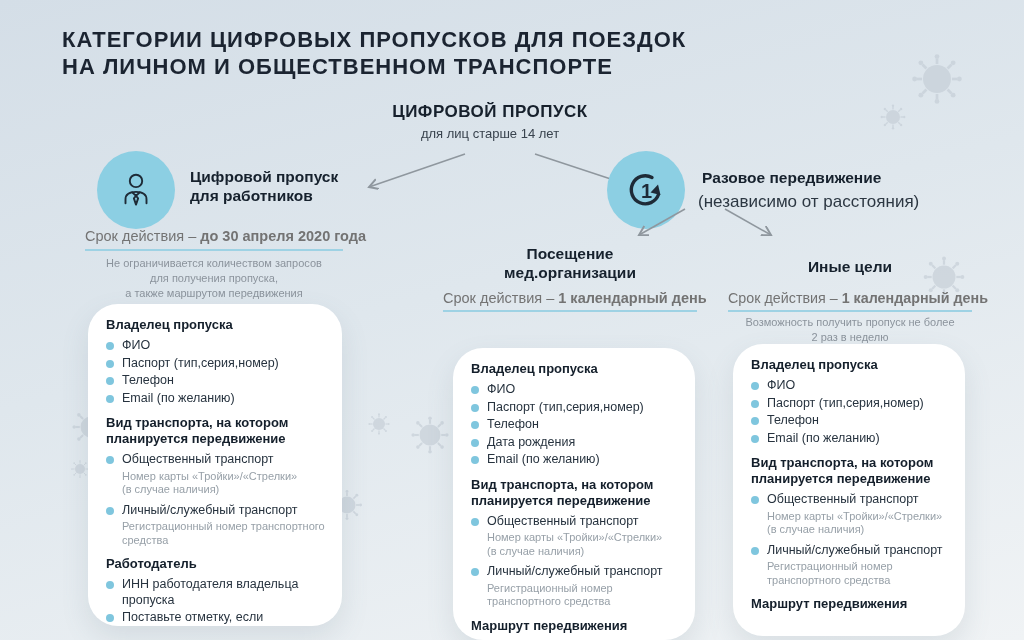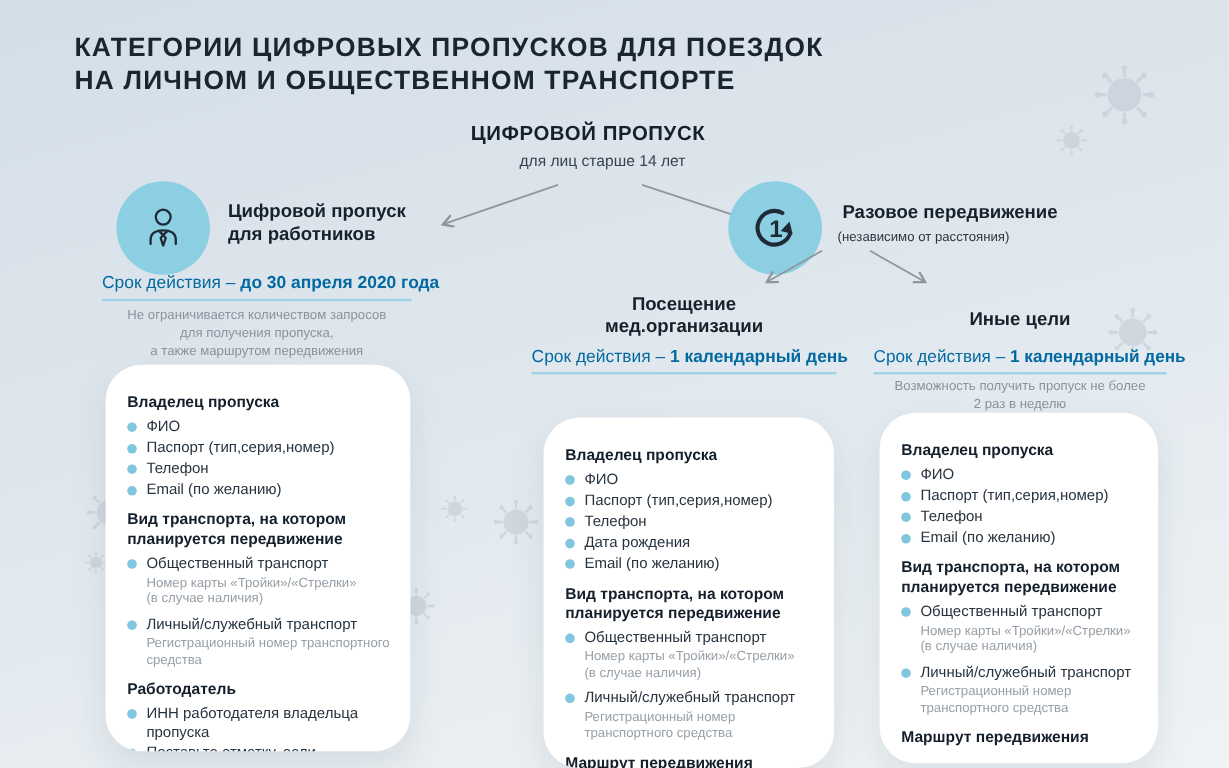--- a/index.html
+++ b/index.html
@@ -25,38 +25,38 @@
   .virus{position:absolute;z-index:0;color:var(--virus);opacity:.6;}
 
   .page-title{
     left:62px;top:26px;width:760px;
     font-size:22px;line-height:27px;font-weight:800;
     letter-spacing:1px;color:#1b2431;white-space:pre-line;
   }
 
   .root-title{left:340px;top:102px;width:300px;text-align:center;
     font-size:17px;font-weight:800;letter-spacing:.5px;color:#16202c;}
-  .root-sub{left:352px;top:126px;width:300px;text-align:center;
+  .root-sub{left:340px;top:126px;width:300px;text-align:center;
     font-size:13px;color:#39434e;}
 
   .branch-circle{
     width:78px;height:78px;border-radius:50%;
     background:var(--accent);display:flex;align-items:center;justify-content:center;
   }
   .branch-title{font-size:15.5px;line-height:19px;font-weight:800;color:#16212d;white-space:pre-line;}
-  .branch-sub{font-size:11px;color:#2c3742;margin-top:3px;}
-
-  .validity{font-size:14.5px;color:#0369a1;white-space:nowrap;text-align:center;}
+  .branch-sub{font-size:17px;color:#2c3742;margin-top:3px;}
+
+  .validity{font-size:14.5px;color:#737373;white-space:nowrap;text-align:center;}
   .validity b{font-weight:800;}
   .underline{height:0;border-bottom:2px solid var(--underline);}
   .note{font-size:11px;line-height:15px;color:var(--text-gray);text-align:center;white-space:pre-line;}
 
   .card{
     position:absolute;z-index:2;background:#fff;border-radius:30px;
-    padding:23px 12px 12px 18px;overflow:hidden;
+    padding:13px 12px 12px 18px;overflow:hidden;
     box-shadow:0 12px 28px rgba(90,110,130,.14);
   }
   .card-heading{font-size:13px;line-height:16px;font-weight:800;color:#141f2b;
     margin:9px 0 5px;white-space:pre-line;}
   .card-heading:first-child{margin-top:0;}
   .card-item{display:flex;align-items:flex-start;margin:2px 0;
     font-size:12.5px;line-height:15.5px;color:#27333f;}
   .card-item .dot{flex:none;width:8px;height:8px;border-radius:50%;
     background:var(--bullet);margin:4px 8px 0 0;}
   .item-text{white-space:pre-line;}

